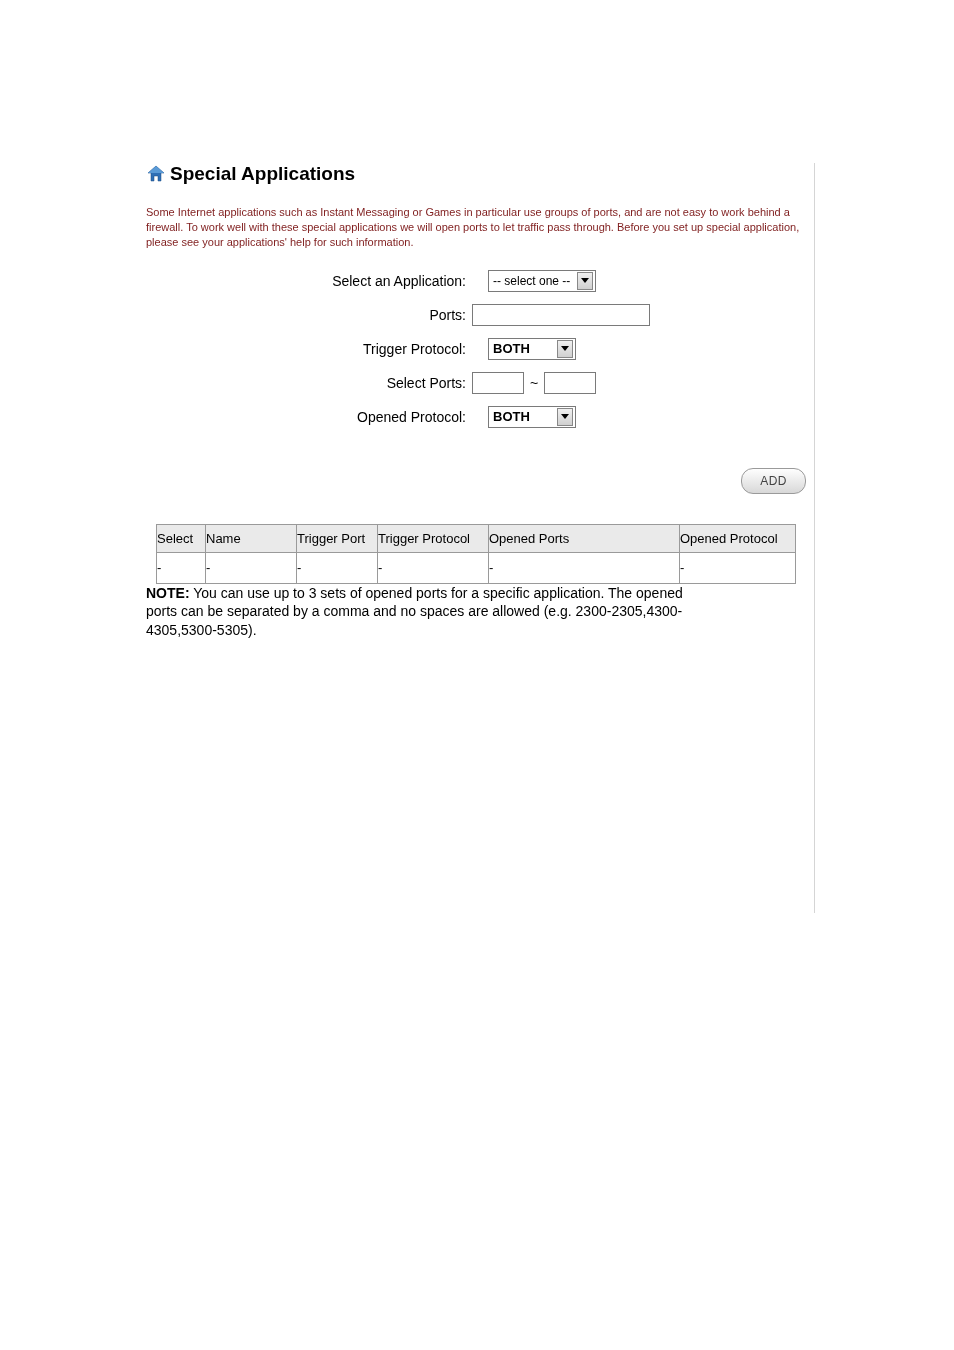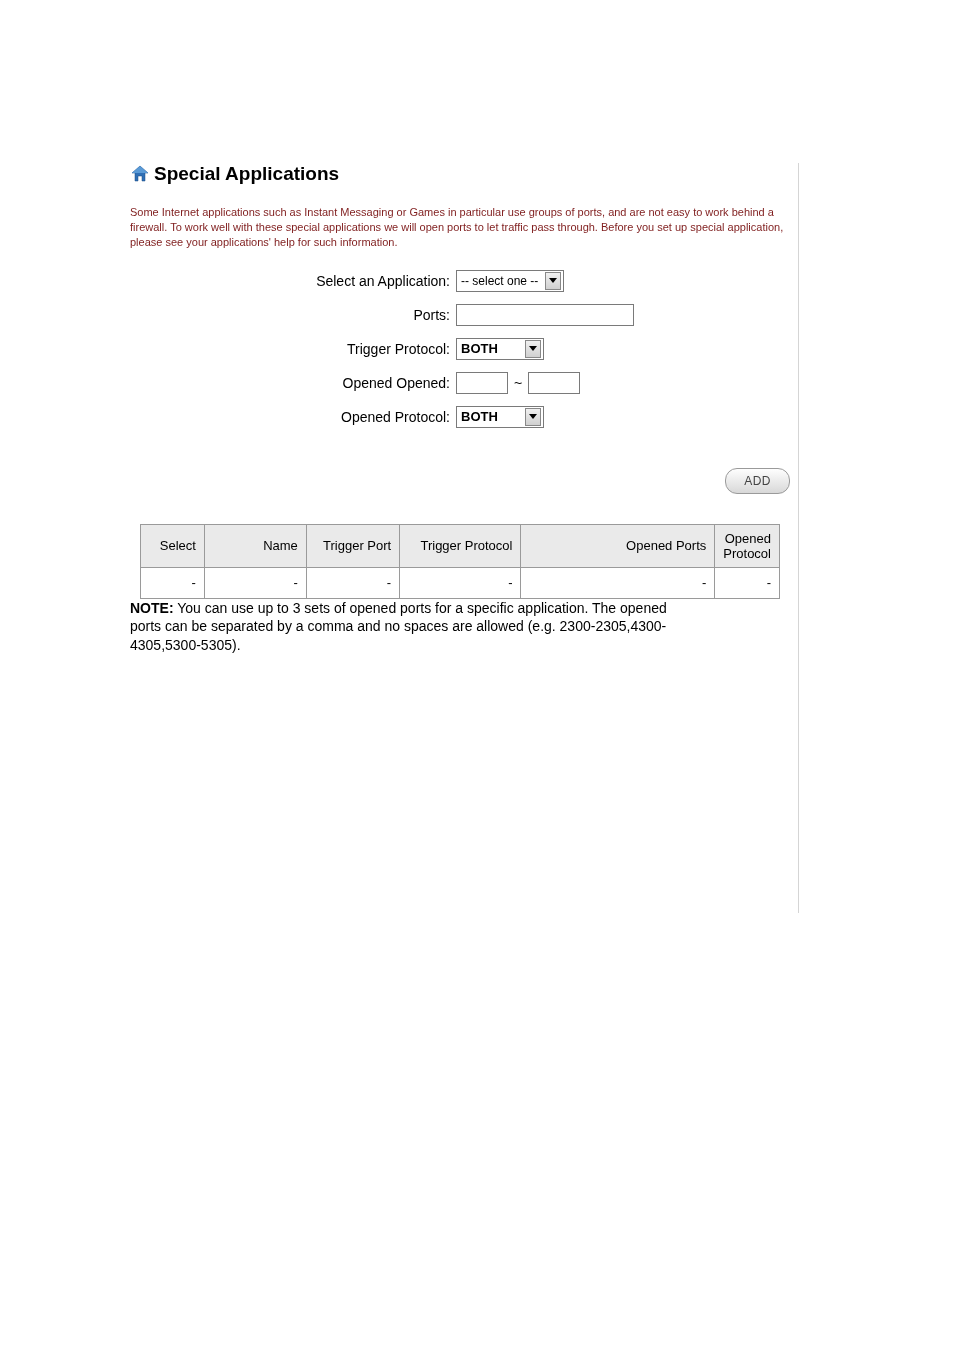--- a/index.html
+++ b/index.html
@@ -11,21 +11,21 @@
     color: #000;
   }
   .page {
     width: 954px;
     min-height: 1350px;
     background: #ffffff;
     position: relative;
   }
   .panel {
     position: absolute;
-    left: 130px;
+    left: 146px;
     top: 163px;
     width: 660px;
     padding-right: 8px;
     border-right: 1px solid #d5d5d5;
     min-height: 750px;
   }
   .title-row {
     display: flex;
     align-items: center;
     gap: 4px;
@@ -67,20 +67,21 @@
   .select-box, .select-proto {
     font-family: Arial, sans-serif;
     font-size: 13px;
     height: 22px;
     border: 1px solid #7a7a7a;
     background: #fff;
     display: inline-flex;
     align-items: center;
     padding: 0 2px 0 4px;
     box-sizing: border-box;
+    margin-left: 16px;
   }
   .select-box { width: 108px; font-size:12px; }
   .select-proto { width: 88px; font-weight: bold; font-size:13px; }
   .select-arrow {
     width: 16px;
     height: 18px;
     margin-left: auto;
     background: linear-gradient(#f0f0f0,#d0d0d0);
     border: 1px solid #888;
     box-sizing: border-box;
@@ -126,22 +127,22 @@
   }
   table.entries {
     width: 640px;
     border-collapse: collapse;
     margin: 20px auto 0;
   }
   table.entries th, table.entries td {
     border: 1px solid #9a9a9a;
     font-size: 13px;
     font-weight: normal;
-    text-align: right;
-    padding: 6px 8px;
+    text-align: left;
+    padding: 6px 0;
     color:#000;
   }
   table.entries th {
     background: #eaeaea;
   }
   table.entries td {
     height: 18px;
   }
   .btn-row2 {
     display:flex;
@@ -197,21 +198,21 @@
         <div class="form-label">Trigger Protocol:</div>
         <div class="form-field">
           <div class="select-proto">
             <span>BOTH</span>
             <span class="select-arrow"></span>
           </div>
         </div>
       </div>
 
       <div class="form-row">
-        <div class="form-label">Opened Opened:</div>
+        <div class="form-label">Select Ports:</div>
         <div class="form-field">
           <input class="text-input w-opened" type="text" value="" style="">
           <span class="tilde">~</span>
           <input class="text-input w-opened" type="text" value="" style="">
         </div>
       </div>
 
       <div class="form-row">
         <div class="form-label">Opened Protocol:</div>
         <div class="form-field">

